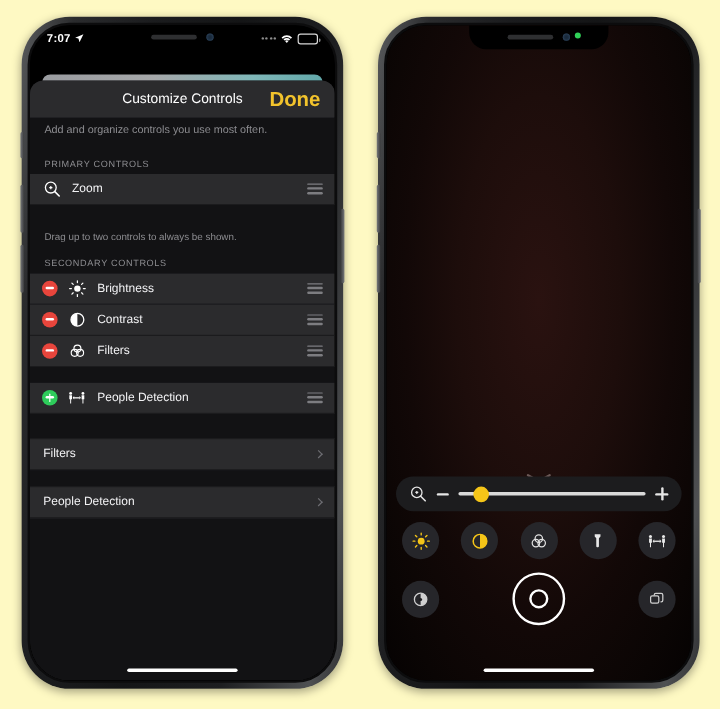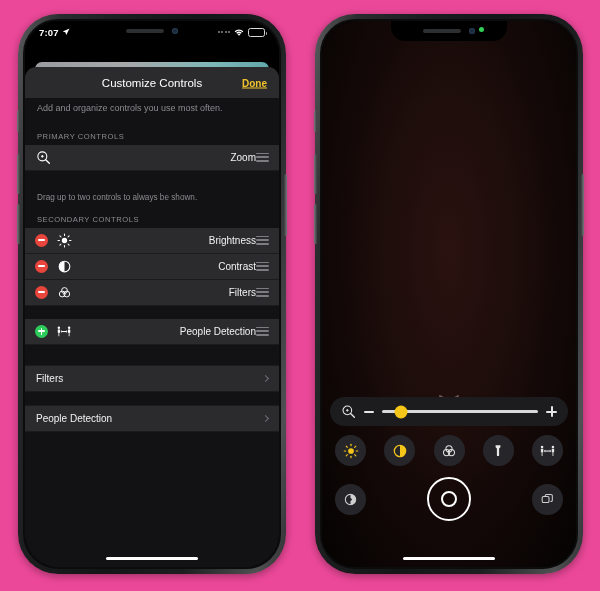--- a/index.html
+++ b/index.html
@@ -5,21 +5,21 @@
   * { box-sizing: border-box; margin: 0; padding: 0; }
   html, body {
     width: 600px; height: 591px;
     background: #ffffff;
     font-family: "Liberation Sans", sans-serif;
     overflow: hidden;
   }
   .stage {
     position: relative;
     width: 600px; height: 591px;
-    background: #ec4899;
+    background: #fef9c3;
   }
 
   
   .phone {
     position: absolute;
     width: 268px; height: 560px;
     border-radius: 40px;
     background: linear-gradient(100deg,#5a5c5e 0%,#2a2b2d 12%,#1b1c1e 30%,#141516 50%,#1d1e20 72%,#4e5052 92%,#303133 100%);
     padding: 5px;
     box-shadow: 0 2px 8px rgba(0,0,0,.35);
@@ -121,21 +121,21 @@
   }
   .sheet-header {
     position: relative; height: 31px;
     display: flex; align-items: center; justify-content: center;
     background: #2b2b2d;
     border-top-left-radius: 11px; border-top-right-radius: 11px;
   }
   .sheet-title { color: #ffffff; font-size: 11.5px; font-weight: normal; }
   .sheet-done {
     position: absolute; right: 12px; top: 50%; transform: translateY(-50%);
-    color: #f2c32c; font-size: 10px; font-weight: bold; text-decoration: underline;
+    color: #f2c32c; font-size: 17px; font-weight: bold;
   }
 
   .sheet-body { background: #121214; height: calc(100% - 31px); overflow: hidden; }
 
   .intro-text {
     color: #8c8c90; font-size: 9px;
     padding: 5px 12px 12px 12px;
     line-height: 1.3;
   }
 
@@ -144,21 +144,20 @@
     padding: 5px 12px 4px 12px;
     text-transform: uppercase;
   }
 
   .ctrl-row {
     display: flex; align-items: center;
     height: 26px;
     background: #2b2b2d;
     border-bottom: 1px solid #1b1b1d;
     padding: 0 10px 0 10px;
-    text-align: right;
   }
   .ctrl-row .badge {
     width: 13px; height: 13px; border-radius: 50%;
     display: flex; align-items: center; justify-content: center;
     flex: 0 0 auto;
     margin-right: 8px;
   }
   .badge.minus { background: #e8453c; }
   .badge.plus  { background: #2ecc5b; }
   .badge .bar { width: 7px; height: 1.8px; background: #fff; border-radius: 1px; }

